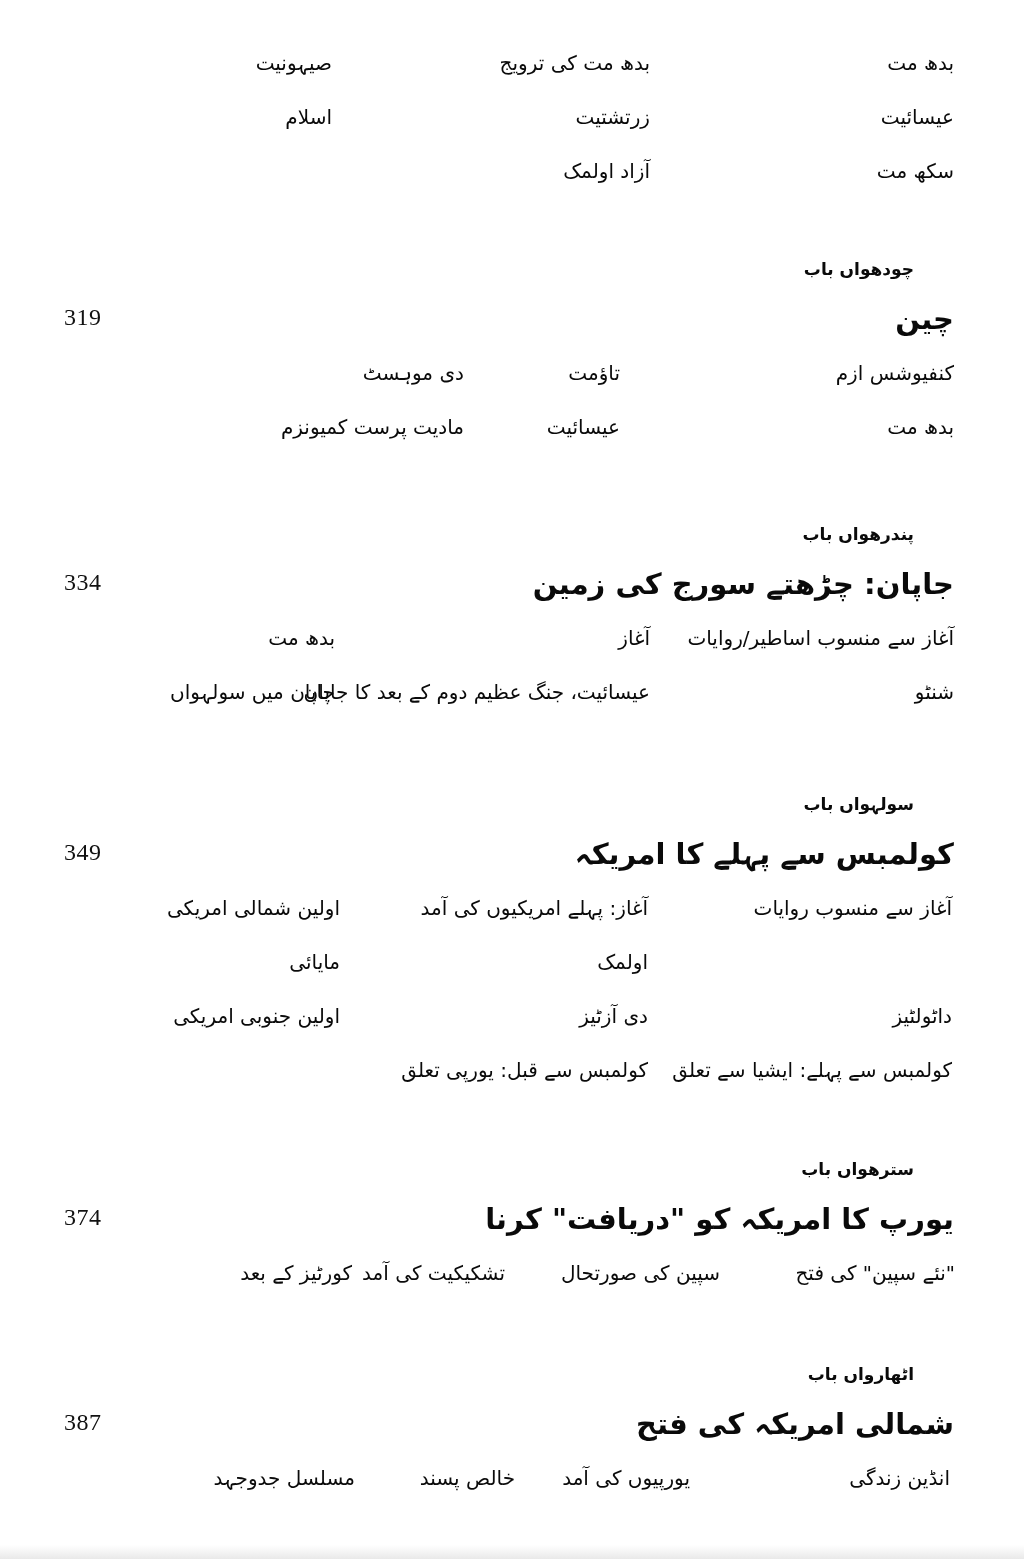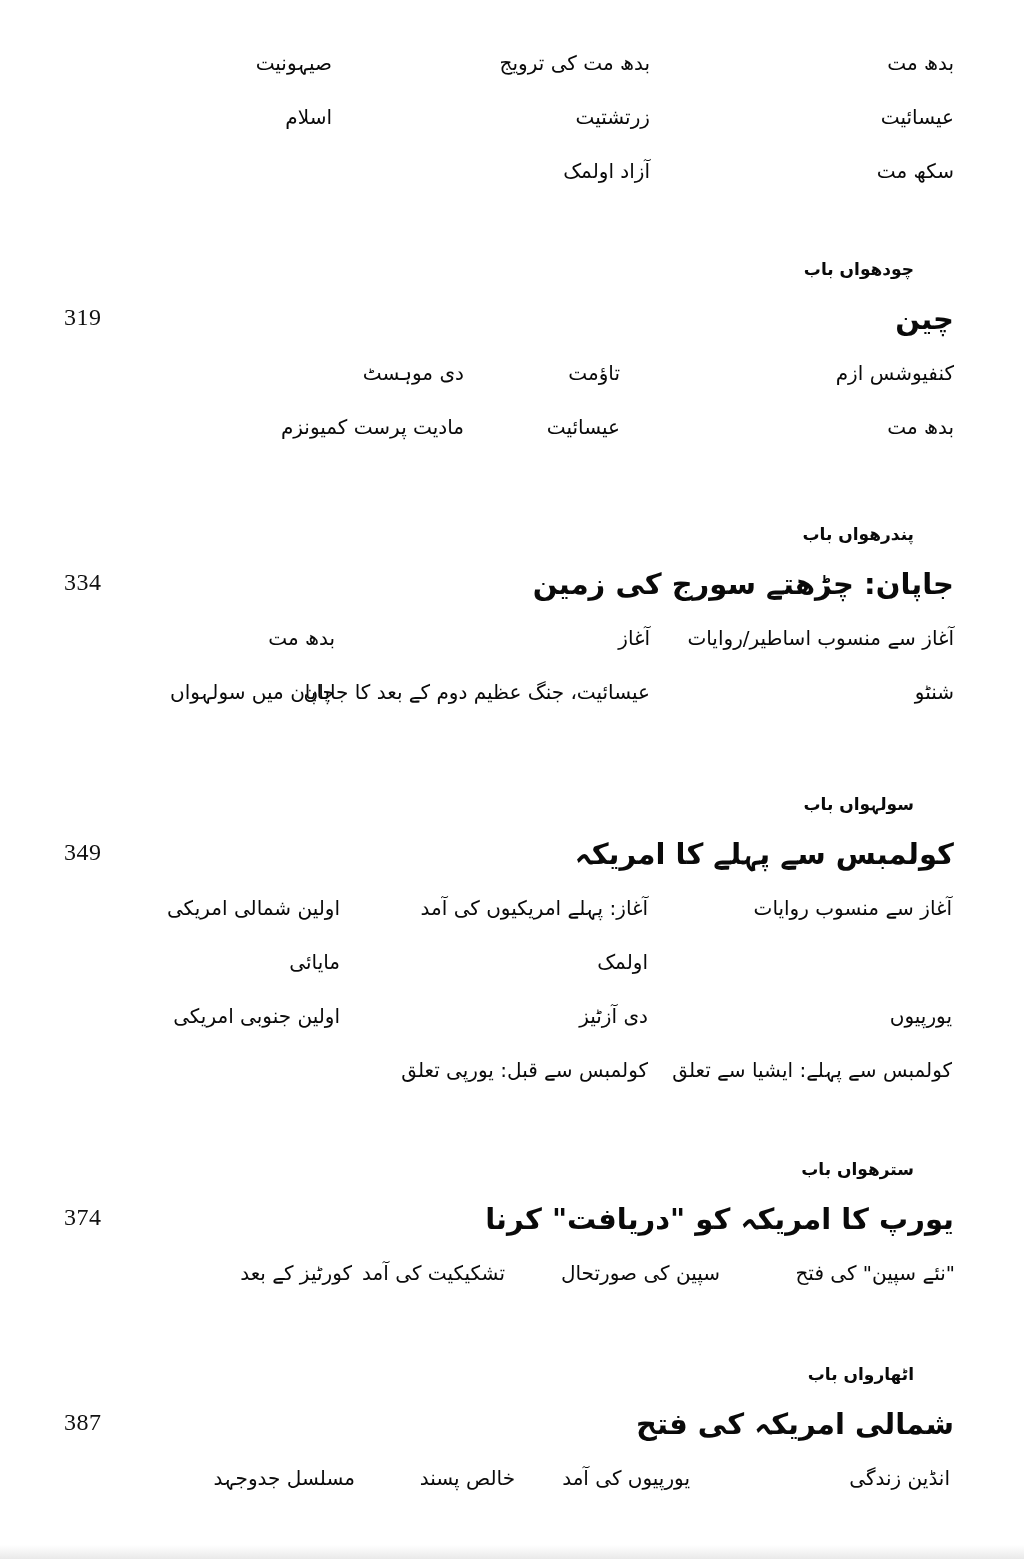--- a/index.html
+++ b/index.html
@@ -126,21 +126,21 @@
           <div class="t-row">
             <span class="cell c0">آغاز سے منسوب روایات</span>
             <span class="cell c1">آغاز: پہلے امریکیوں کی آمد</span>
             <span class="cell c2">اولین شمالی امریکی</span>
           </div>
           <div class="t-row">
             <span class="cell c1">اولمک</span>
             <span class="cell c2">مایائی</span>
           </div>
           <div class="t-row">
-            <span class="cell c0">یورپیوں</span>
+            <span class="cell c0">داٹولٹیز</span>
             <span class="cell c1">دی آزٹیز</span>
             <span class="cell c2">اولین جنوبی امریکی</span>
           </div>
           <div class="t-row">
             <span class="cell c0">کولمبس سے پہلے: ایشیا سے تعلق</span>
             <span class="cell c1">کولمبس سے قبل: یورپی تعلق</span>
           </div>
         </div>
   </section>
 

